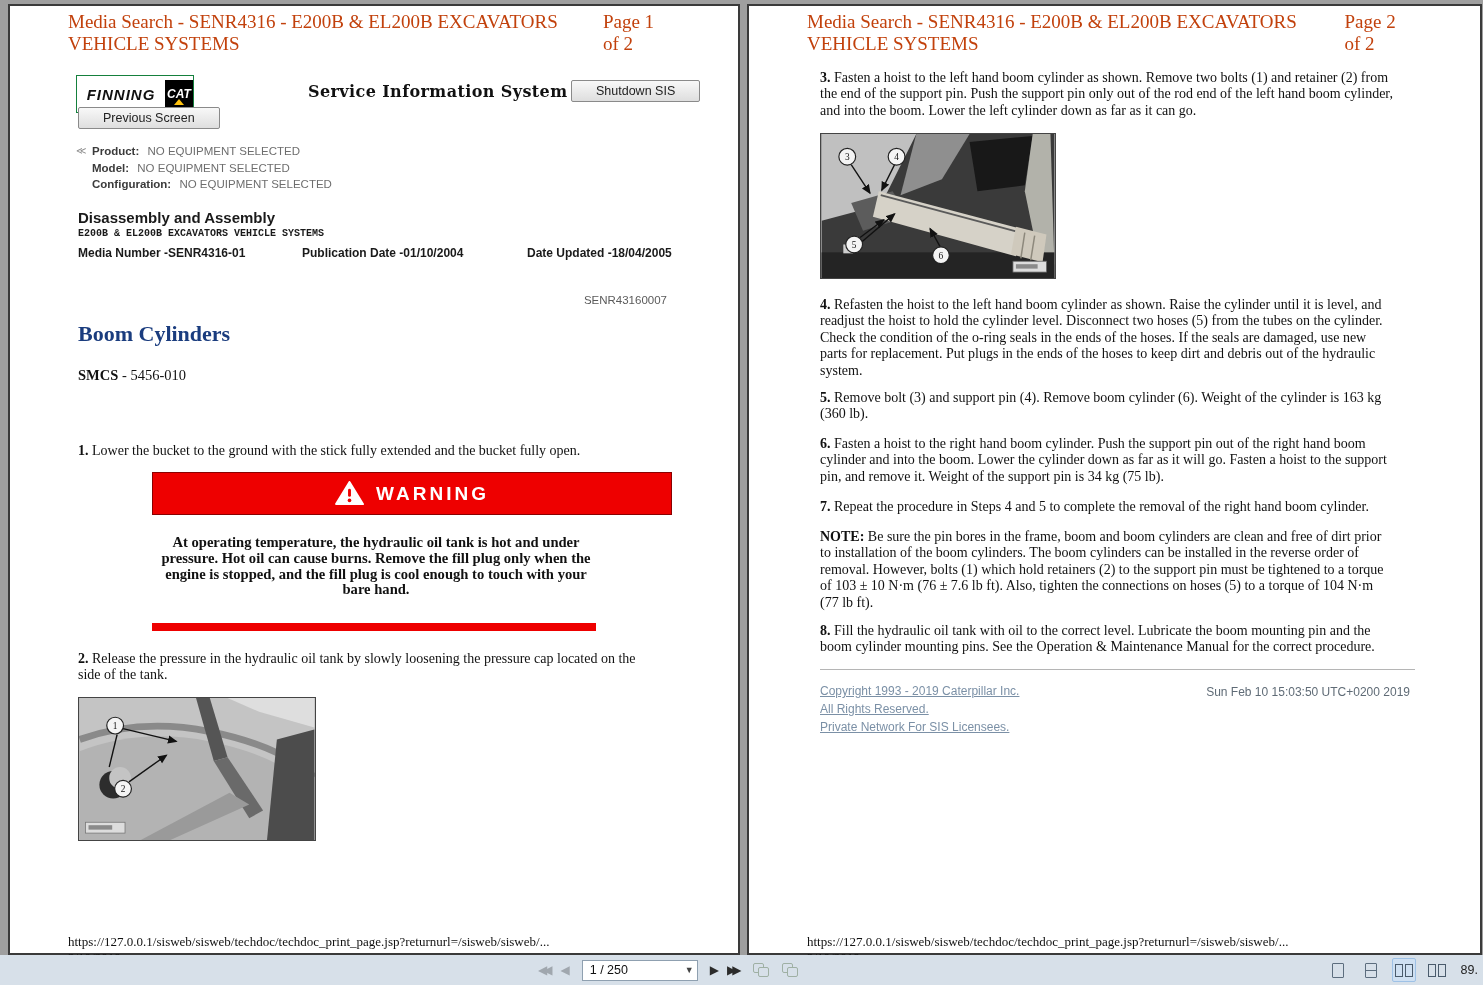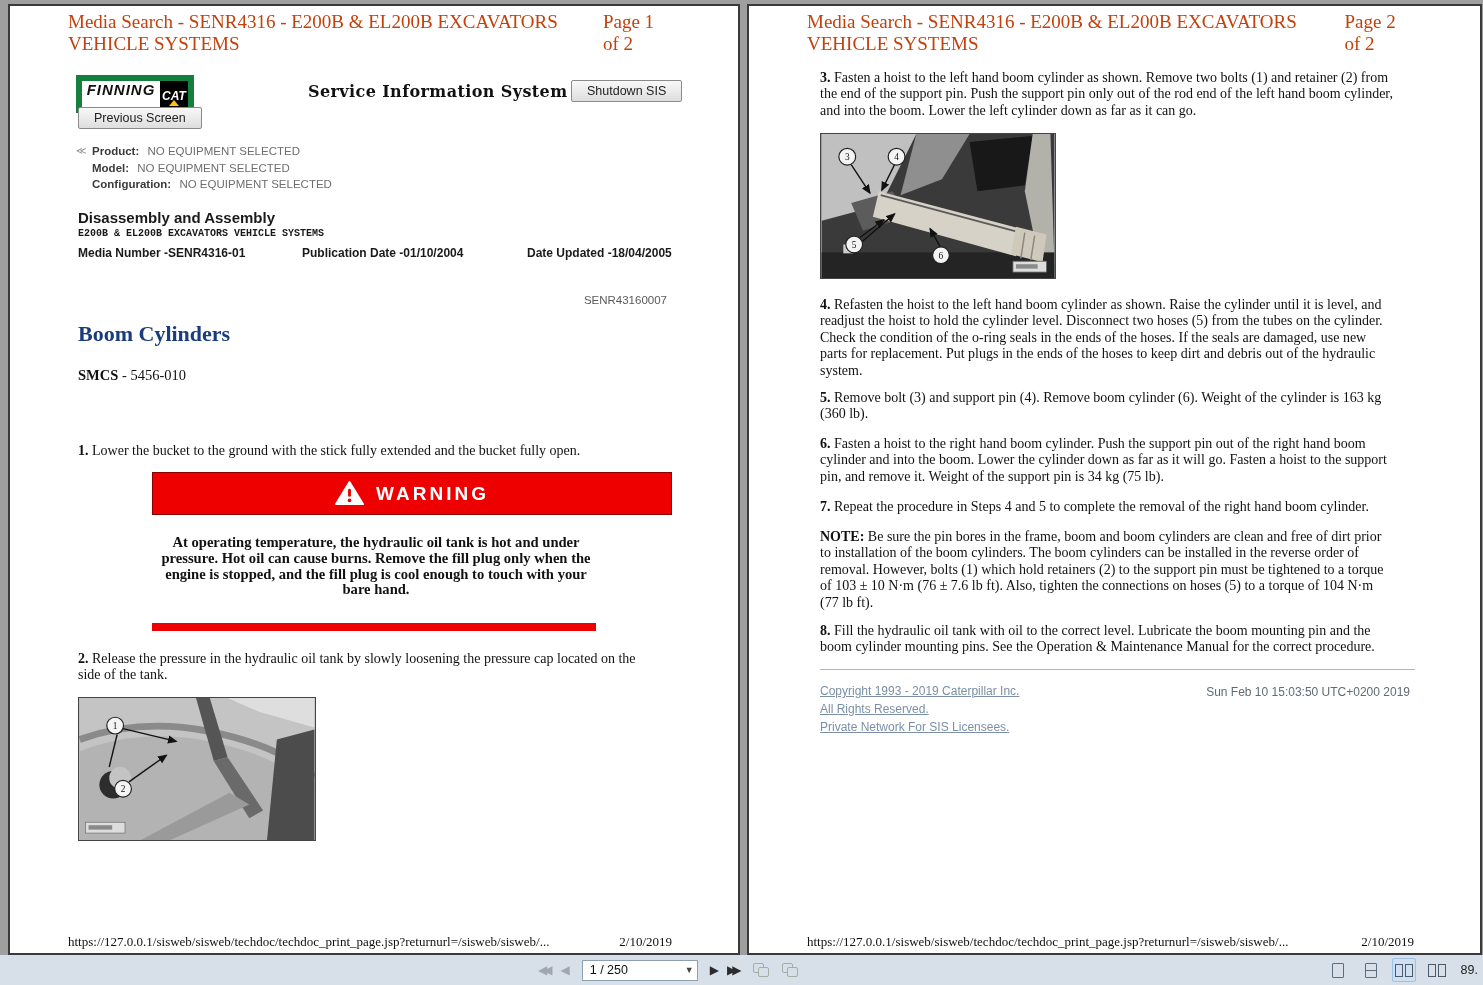--- a/index.html
+++ b/index.html
@@ -8,39 +8,39 @@
 
   .page { position:absolute; top:4px; height:951px; background:#ffffff; border:2px solid #3a3a3a; }
   #page1 { left:8px;  width:732px; }
   #page2 { left:747px; width:735px; }
 
   .abs { position:absolute; }
 
   
   .pg-header { position:absolute; top:5px; left:0; right:0; display:flex; justify-content:space-between;
                padding:0 66px 0 58px; font-size:19px; color:#c2410c; }
-  .pg-footer { position:absolute; top:928px; left:0; right:0; display:flex; justify-content:space-between;
-               padding:0 66px 0 58px; font-size:13px; color:#111; }
-
-  
-  .logo-box { left:66px; top:69px; width:118px; height:38px; background:#fff; border:6px solid #15803d;
-              display:flex; align-items:flex-start; }
+  .pg-footer { position:absolute; top:928px; left:0; right:0; display:flex; 
+               padding:0 66px 0 58px; font-size:13px; color:#111;flex-direction:column; }
+
+  
+  .logo-box { left:66px; top:69px; width:118px; height:38px; background:#fff; border:1px solid #15803d;
+              display:flex; align-items:center; }
   .finning-text { font-family:"Liberation Sans", sans-serif; font-weight:bold; font-style:italic;
                   font-size:15px; letter-spacing:1px; color:#111; flex:1; text-align:center; }
   .cat-box { width:28px; height:29px; background:#000; color:#fff; position:relative;
              font-family:"Liberation Sans", sans-serif; font-weight:bold; font-style:italic;
              font-size:12px; display:flex; align-items:center; justify-content:center; }
   .cat-tri { position:absolute; left:9px; bottom:4px; width:0; height:0;
              border-left:5px solid transparent; border-right:5px solid transparent;
              border-bottom:6px solid #ffc20e; }
   .sis-title { left:298px; top:76px; font-family:"DejaVu Serif", serif; font-weight:bold;
                font-size:16px; letter-spacing:.4px; color:#111; }
   .ui-btn { font-family:"Liberation Sans", sans-serif; font-size:12.5px; color:#222;
             background:linear-gradient(#f8f8f8,#dedede); border:1px solid #8a8a8a; border-radius:2px;
-            padding:3px 15px; cursor:default; }
+            padding:3px 24px; cursor:default; }
   .btn-shutdown { left:561px; top:74px; }
   .btn-prev { left:68px; top:101px; }
 
   
   .prod-block { left:66px; top:139px; font-family:"Liberation Sans", sans-serif; font-size:11.5px; }
   .prod-row { margin-bottom:4.5px; padding-left:16px; position:relative; }
   .prod-row .collapse { position:absolute; left:0; top:0; color:#8a8a8a; font-size:10px; }
   .prod-label { font-weight:bold; color:#3b3b3b; margin-right:5px; }
   .prod-value { color:#6e6e6e; }
 

